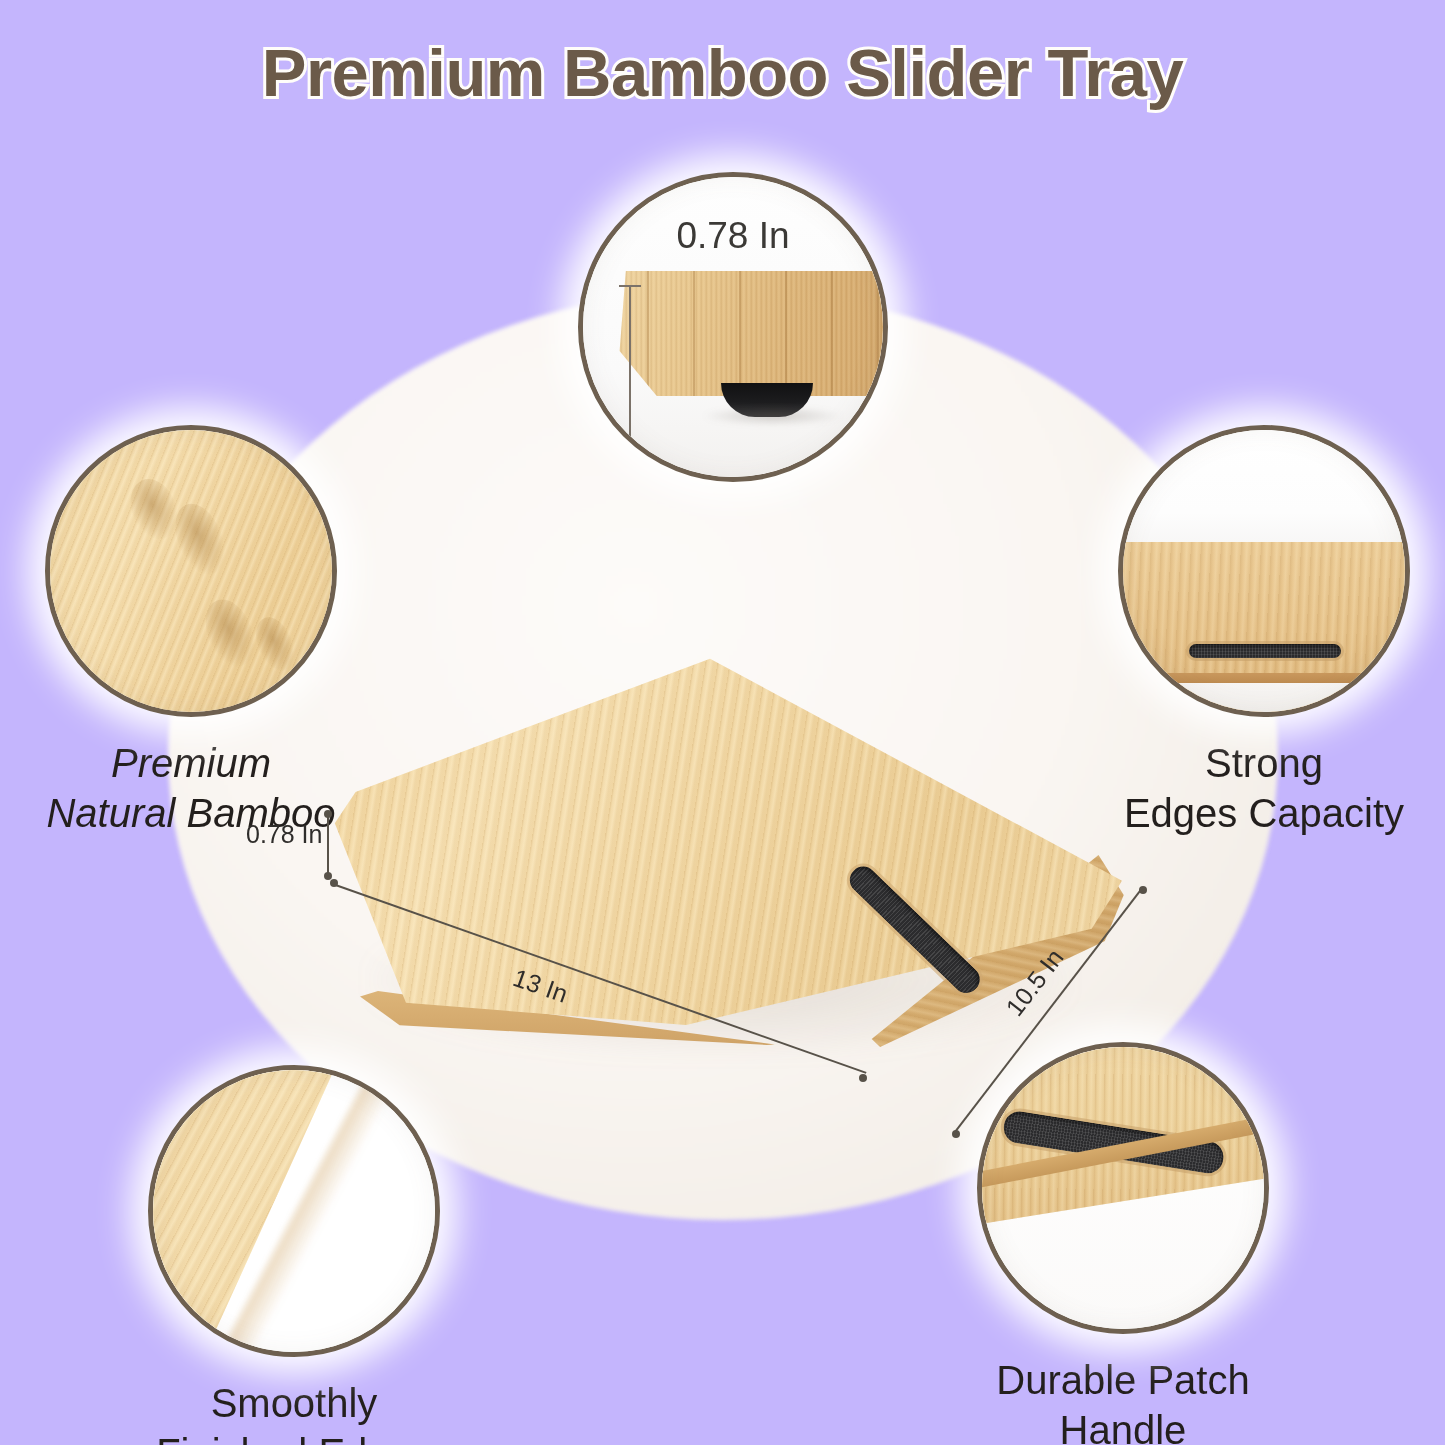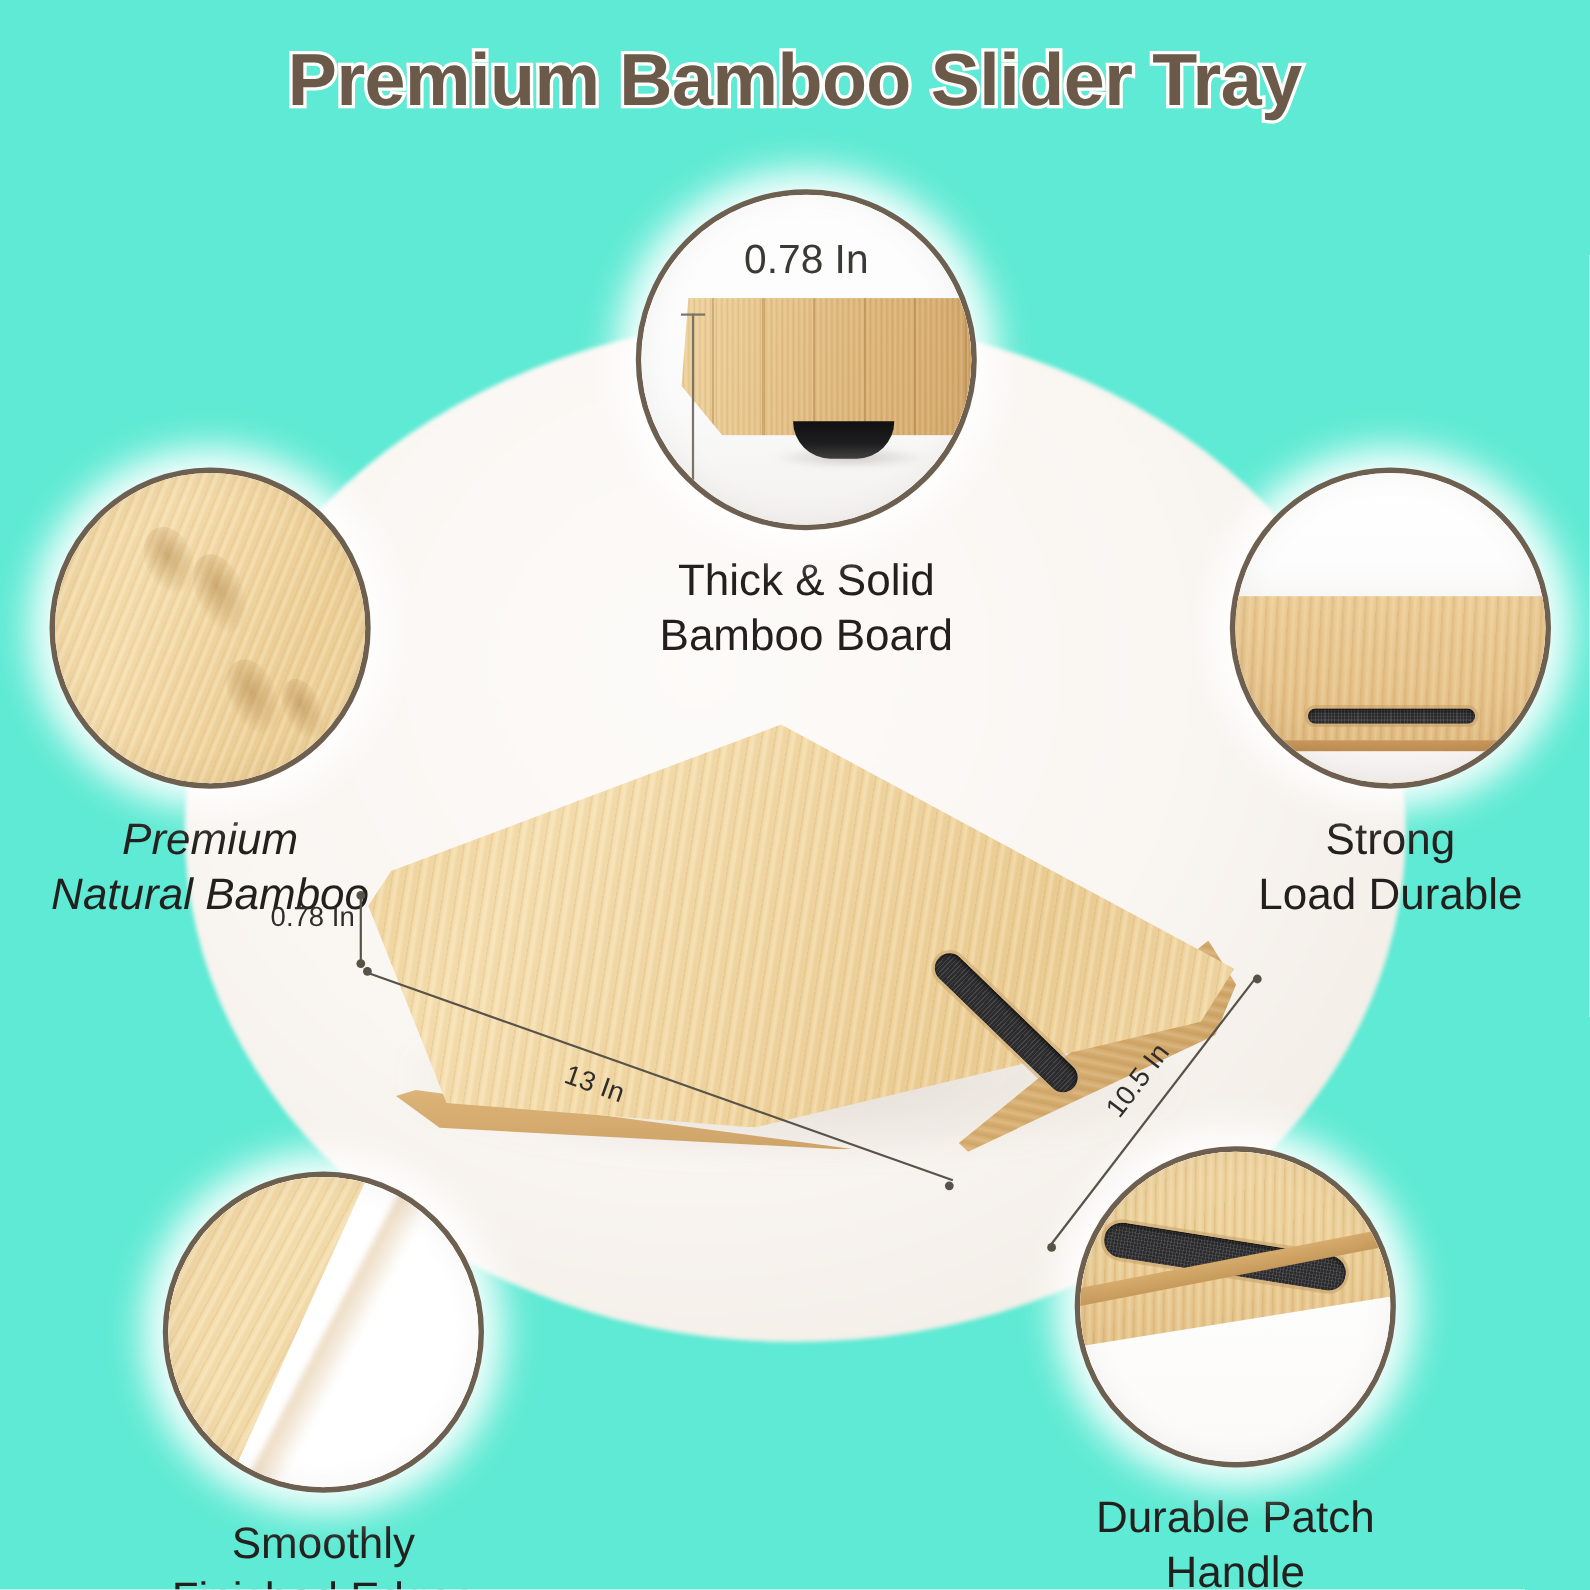--- a/index.html
+++ b/index.html
@@ -4,21 +4,21 @@
 <style>
   html, body {
     margin: 0;
     padding: 0;
     background: #ffffff;
   }
   #stage {
     position: relative;
     width: 1445px;
     height: 1445px;
-    background: #5eead4;
+    background: #c4b5fd;
     overflow: hidden;
     font-family: "Liberation Sans", sans-serif;
   }
 
   
   .backdrop-circle {
     position: absolute;
     left: 168px;
     top: 290px;
     width: 1110px;
@@ -268,22 +268,20 @@
       <div style="position:absolute; left:120px; top:230px; width:140px; height:18px;
                   border-radius:50%; background:radial-gradient(ellipse,rgba(90,80,70,0.28),rgba(90,80,70,0) 72%); filter:blur(3px);"></div>
 
       <div class="ibeam">
         <div class="bar v"></div>
         <div class="bar t"></div>
         <div class="bar b"></div>
       </div>
       <div class="inch-label-top">0.78 In</div>
     </div>
-    <div class="caption">Thick &amp; Solid
-Bamboo Board</div>
   </div>
 
   <div class="callout" style="left:45px; top:425px; width:292px;font-style:italic;">
     <div class="circle" style="width:282px; height:282px;">
       <div class="bamboo-flat"></div>
       <div class="knot" style="left:82px; top:48px;"></div>
       <div class="knot" style="left:128px; top:72px; height:74px;"></div>
       <div class="knot" style="left:158px; top:168px; height:70px;"></div>
       <div class="knot" style="left:208px; top:186px; width:34px; height:56px;"></div>
     </div>
@@ -301,21 +299,21 @@
                       rgba(176,130,70,0.20) 0px, rgba(176,130,70,0.02) 3px,
                       rgba(255,240,205,0.22) 6px, rgba(186,140,78,0.08) 10px),
                     linear-gradient(180deg,#eccc96 0%, #e6c289 48%, #dbb377 100%);"></div>
       <div class="slot" style="left:66px; top:214px; width:152px; height:14px;"></div>
       <div style="position:absolute; left:-12px; top:243px; width:310px; height:10px;
                   background:linear-gradient(180deg,#c9985d,#bd8b50);"></div>
       <div style="position:absolute; left:-12px; top:253px; width:310px; height:40px;
                   background:linear-gradient(180deg,#f7f5f3,#efedea);"></div>
     </div>
     <div class="caption">Strong
-Load Durable</div>
+Edges Capacity</div>
   </div>
 
   <div class="callout" style="left:148px; top:1065px; width:292px;">
     <div class="circle" style="width:282px; height:282px;">
       <div class="table-plane" style="left:0; top:0; width:282px; height:282px; background:#ffffff;"></div>
       <div style="position:absolute; left:-60px; top:-40px; width:360px; height:380px;
                   clip-path: polygon(0% 0%, 72% 0%, 24% 100%, 0% 100%);
                   background:
                     repeating-linear-gradient(118deg,
                       rgba(196,150,84,0.28) 0px, rgba(196,150,84,0.03) 2px,

